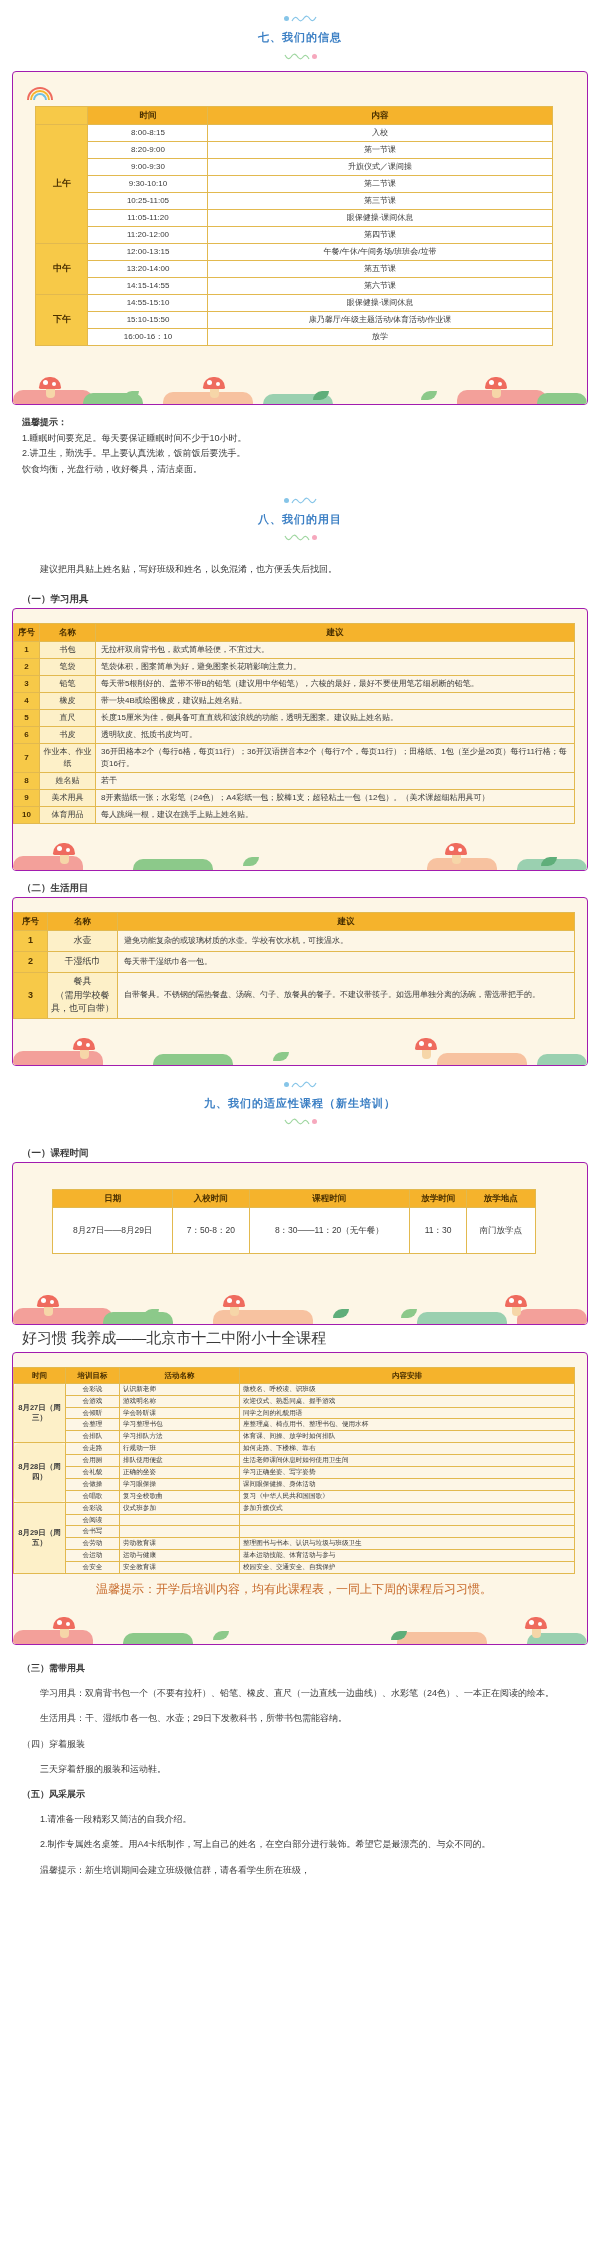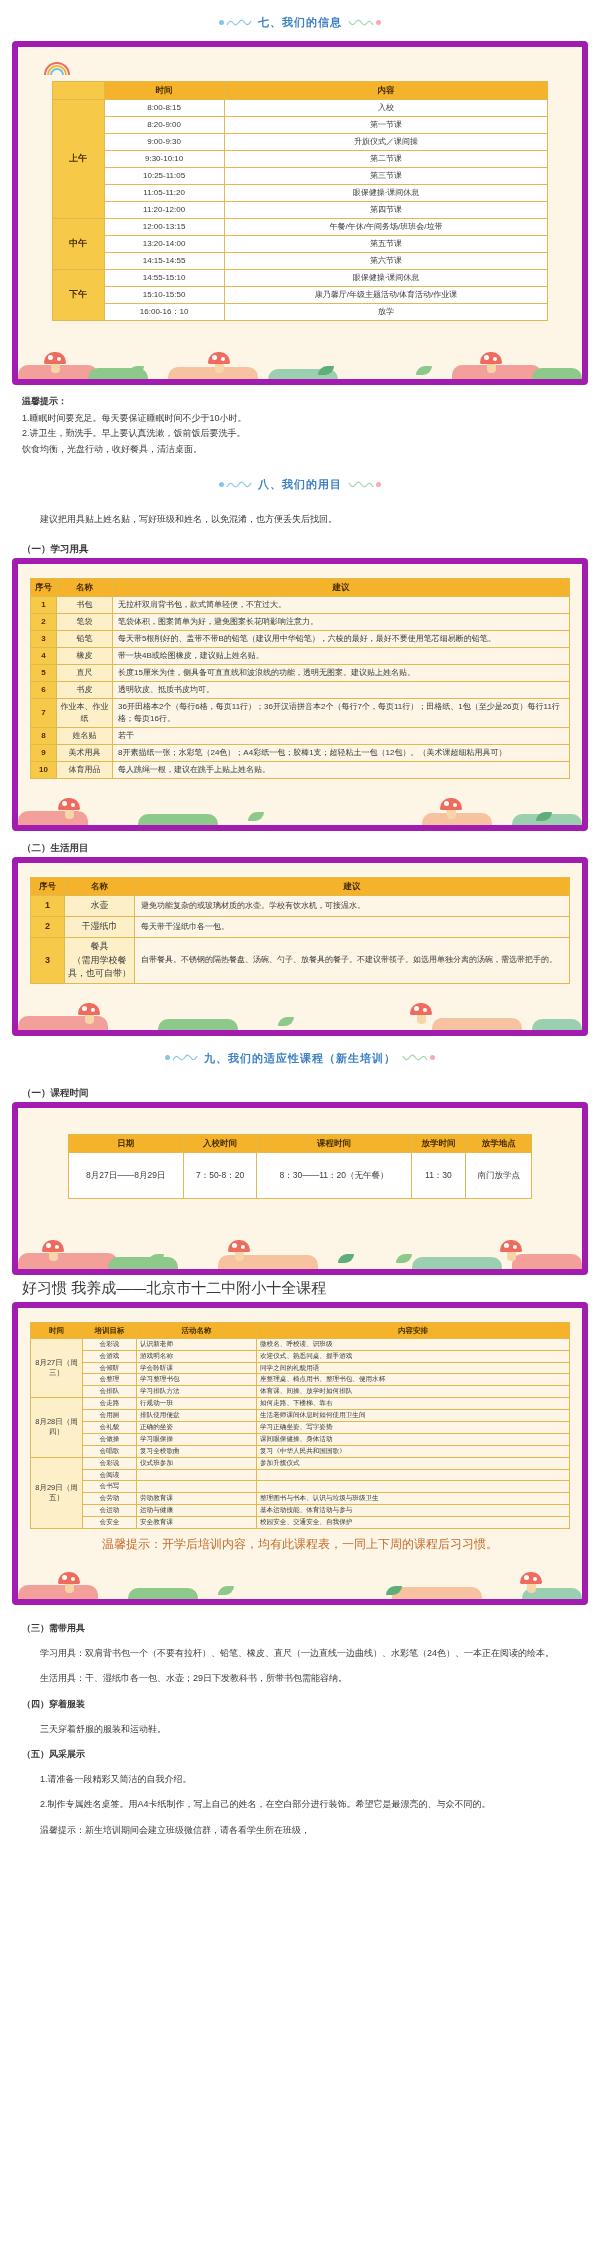--- a/index.html
+++ b/index.html
@@ -14,44 +14,45 @@
   }
   .page { width:600px; position:relative; }
 
   
   .sec-head {
     display:flex;
     align-items:center;
     justify-content:center;
     gap:6px;
     margin:14px 0 10px 0;
+    flex-direction:column;
   }
   .sec-head .title {
     color:#3b7fc4;
     font-size:11px;
     font-weight:bold;
     letter-spacing:1px;
   }
   .sq { display:flex; align-items:center; gap:2px;}
   .dot { width:5px;height:5px;border-radius:50%; }
   .dot.blue{background:#86c5e8;}
   .dot.pink{background:#f6a8bd;}
   .wave {
     width:26px;height:9px;
   }
 
   
   .card {
     position:relative;
     margin:0 12px;
     background:#fdf6e6;
-    border:6px solid #a21caf;
+    border:1px solid #a21caf;
     border-radius:4px;
     overflow:hidden;
-    padding:14px 12px 46px 12px;
+    padding:14px 12px 46px 0;
   }
   .card.tall { padding-bottom:58px; }
   .card-deco {
     position:absolute; left:0; right:0; bottom:0; height:46px;
     background:#fdf6e6;
   }
 
   
   .mush { position:absolute; bottom:6px; }
   .mush .cap { width:22px;height:12px;border-radius:11px 11px 2px 2px;background:#ef6b5e; position:relative;}
@@ -76,21 +77,21 @@
   
   .rainbow { width:26px;height:14px;position:relative;display:inline-block;}
   .rainbow span{position:absolute;bottom:0;left:50%;transform:translateX(-50%);border-radius:50% 50% 0 0 / 100% 100% 0 0;border-style:solid;border-bottom:none;}
   .r1{width:26px;height:13px;border-width:2px;border-color:#ef6b5e;}
   .r2{width:20px;height:10px;border-width:2px;border-color:#f5b32c;}
   .r3{width:14px;height:7px;border-width:2px;border-color:#6fc0e5;}
 
   
   .block { padding:10px 22px 4px 22px; font-size:9px; line-height:1.75; }
   .block p { margin:0; }
-  .block .lead { font-weight:bold;font-family:Liberation Mono, monospace; }
+  .block .lead { font-weight:bold; }
   .indent { text-indent:2em; }
   .sub-title { padding:10px 22px 2px 22px; font-size:9.5px; font-weight:bold; }
   .note-line { padding:2px 22px; font-size:15px; }
 
   
   .supplies td.idx { width:26px; background:#f7c948; font-weight:bold; color:#4a3000;}
   .supplies td.nm { width:56px; background:#fdf0c8; }
   .supplies td.sg { text-align:left; padding-left:5px; }
   .supplies th.idx { width:26px; }
   .supplies th.nm { width:56px; }
@@ -100,21 +101,21 @@
   .life td.sg { text-align:left; padding:4px 6px; }
 
   
   .course-time { width:86%; margin:12px auto; background:#fff; }
   .course-time td { height:46px; font-size:8.5px; }
 
   
   .cc { font-size:6.6px; }
   .cc th { font-size:7.5px; }
   .cc td { padding:1px 2px; line-height:1.35; }
-  .cc td.date { background:#fdf0c8; font-weight:normal; width:52px; font-size:7.5px;}
+  .cc td.date { background:#fdf0c8; font-weight:bold; width:52px; font-size:7.5px;border-radius:6px;}
   .cc td.goal { width:54px; }
   .cc td.act  { width:120px; text-align:left; padding-left:3px;}
   .cc td.arr  { text-align:left; padding-left:3px;}
 
   .footer-note { text-align:center; color:#c76a2b; font-size:12px; padding:6px 0 0 0; }
   .bottom-text { padding:6px 22px 18px 22px; font-size:9px; line-height:1.8; }
 </style>
 </head>
 <body>
 
@@ -565,21 +566,21 @@
         </div>
       <div class="leaf" style="left:200px;"></div>
       <div class="leaf d" style="right:180px;"></div>
     </div>
   </div>
 
   <div class="bottom-text">
     <p style="font-weight:bold;">（三）需带用具</p>
     <p class="indent">学习用具：双肩背书包一个（不要有拉杆）、铅笔、橡皮、直尺（一边直线一边曲线）、水彩笔（24色）、一本正在阅读的绘本。</p>
     <p class="indent">生活用具：干、湿纸巾各一包、水壶；29日下发教科书，所带书包需能容纳。</p>
-    <p style="font-weight:bold;">（四）穿着服装</p>
+    <p style="font-weight:normal;">（四）穿着服装</p>
     <p class="indent">三天穿着舒服的服装和运动鞋。</p>
     <p style="font-weight:bold;">（五）风采展示</p>
     <p class="indent">1.请准备一段精彩又简洁的自我介绍。</p>
     <p class="indent">2.制作专属姓名桌签。用A4卡纸制作，写上自己的姓名，在空白部分进行装饰。希望它是最漂亮的、与众不同的。</p>
     <p class="indent">温馨提示：新生培训期间会建立班级微信群，请各看学生所在班级，</p>
   </div>
 
 </div>
 
 </body></html>

